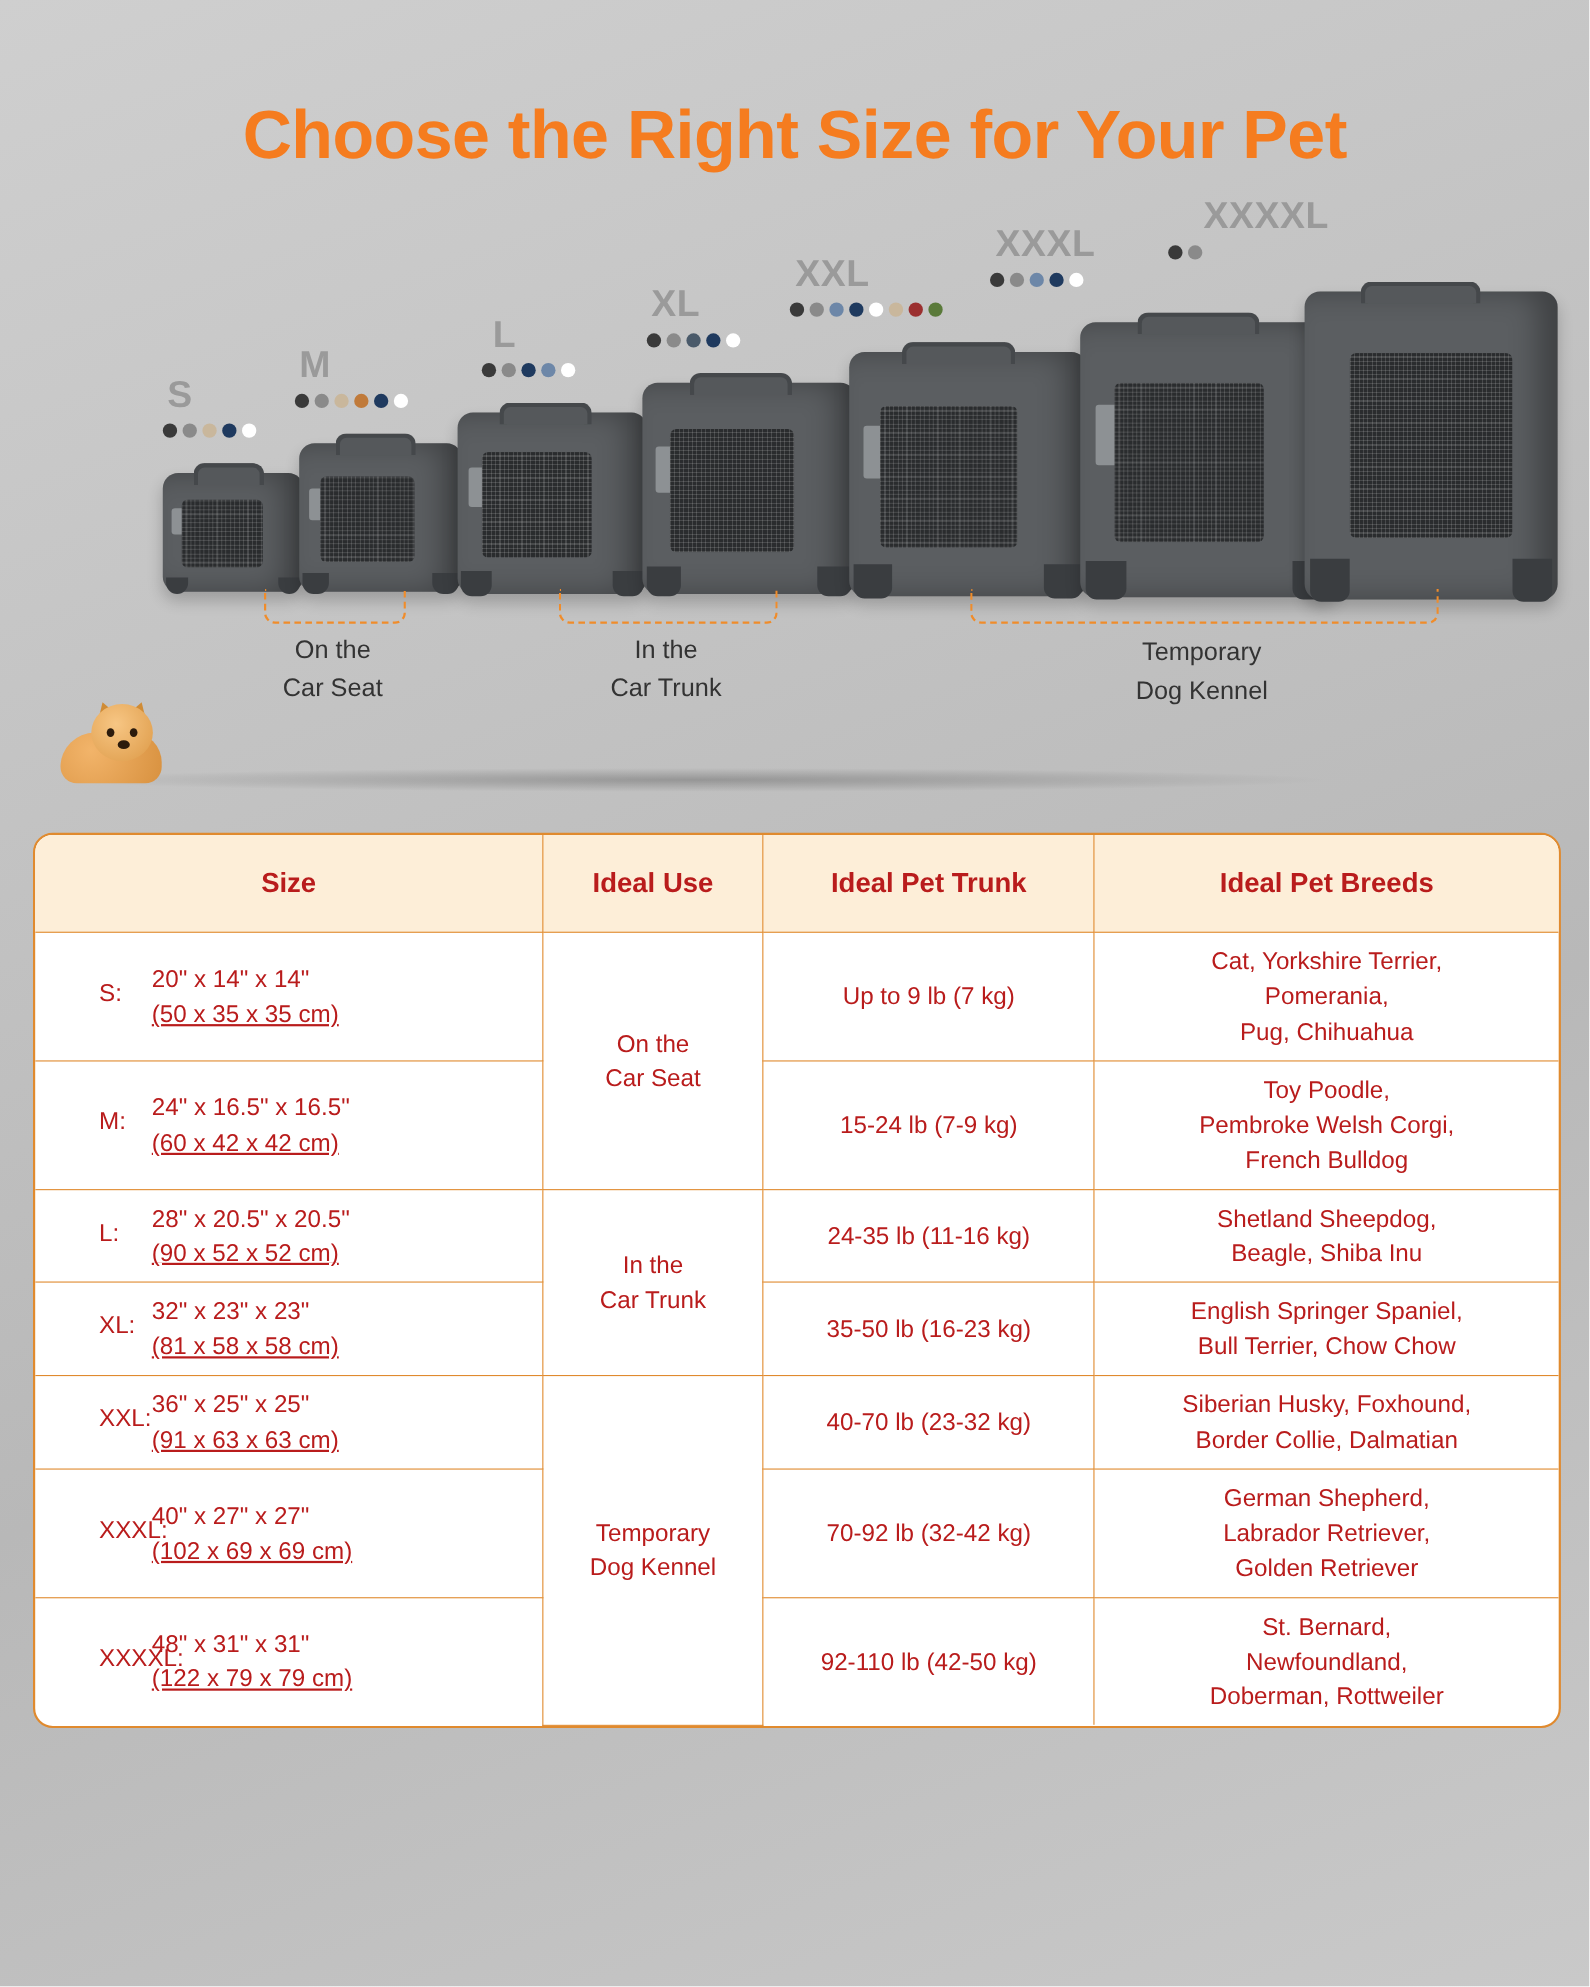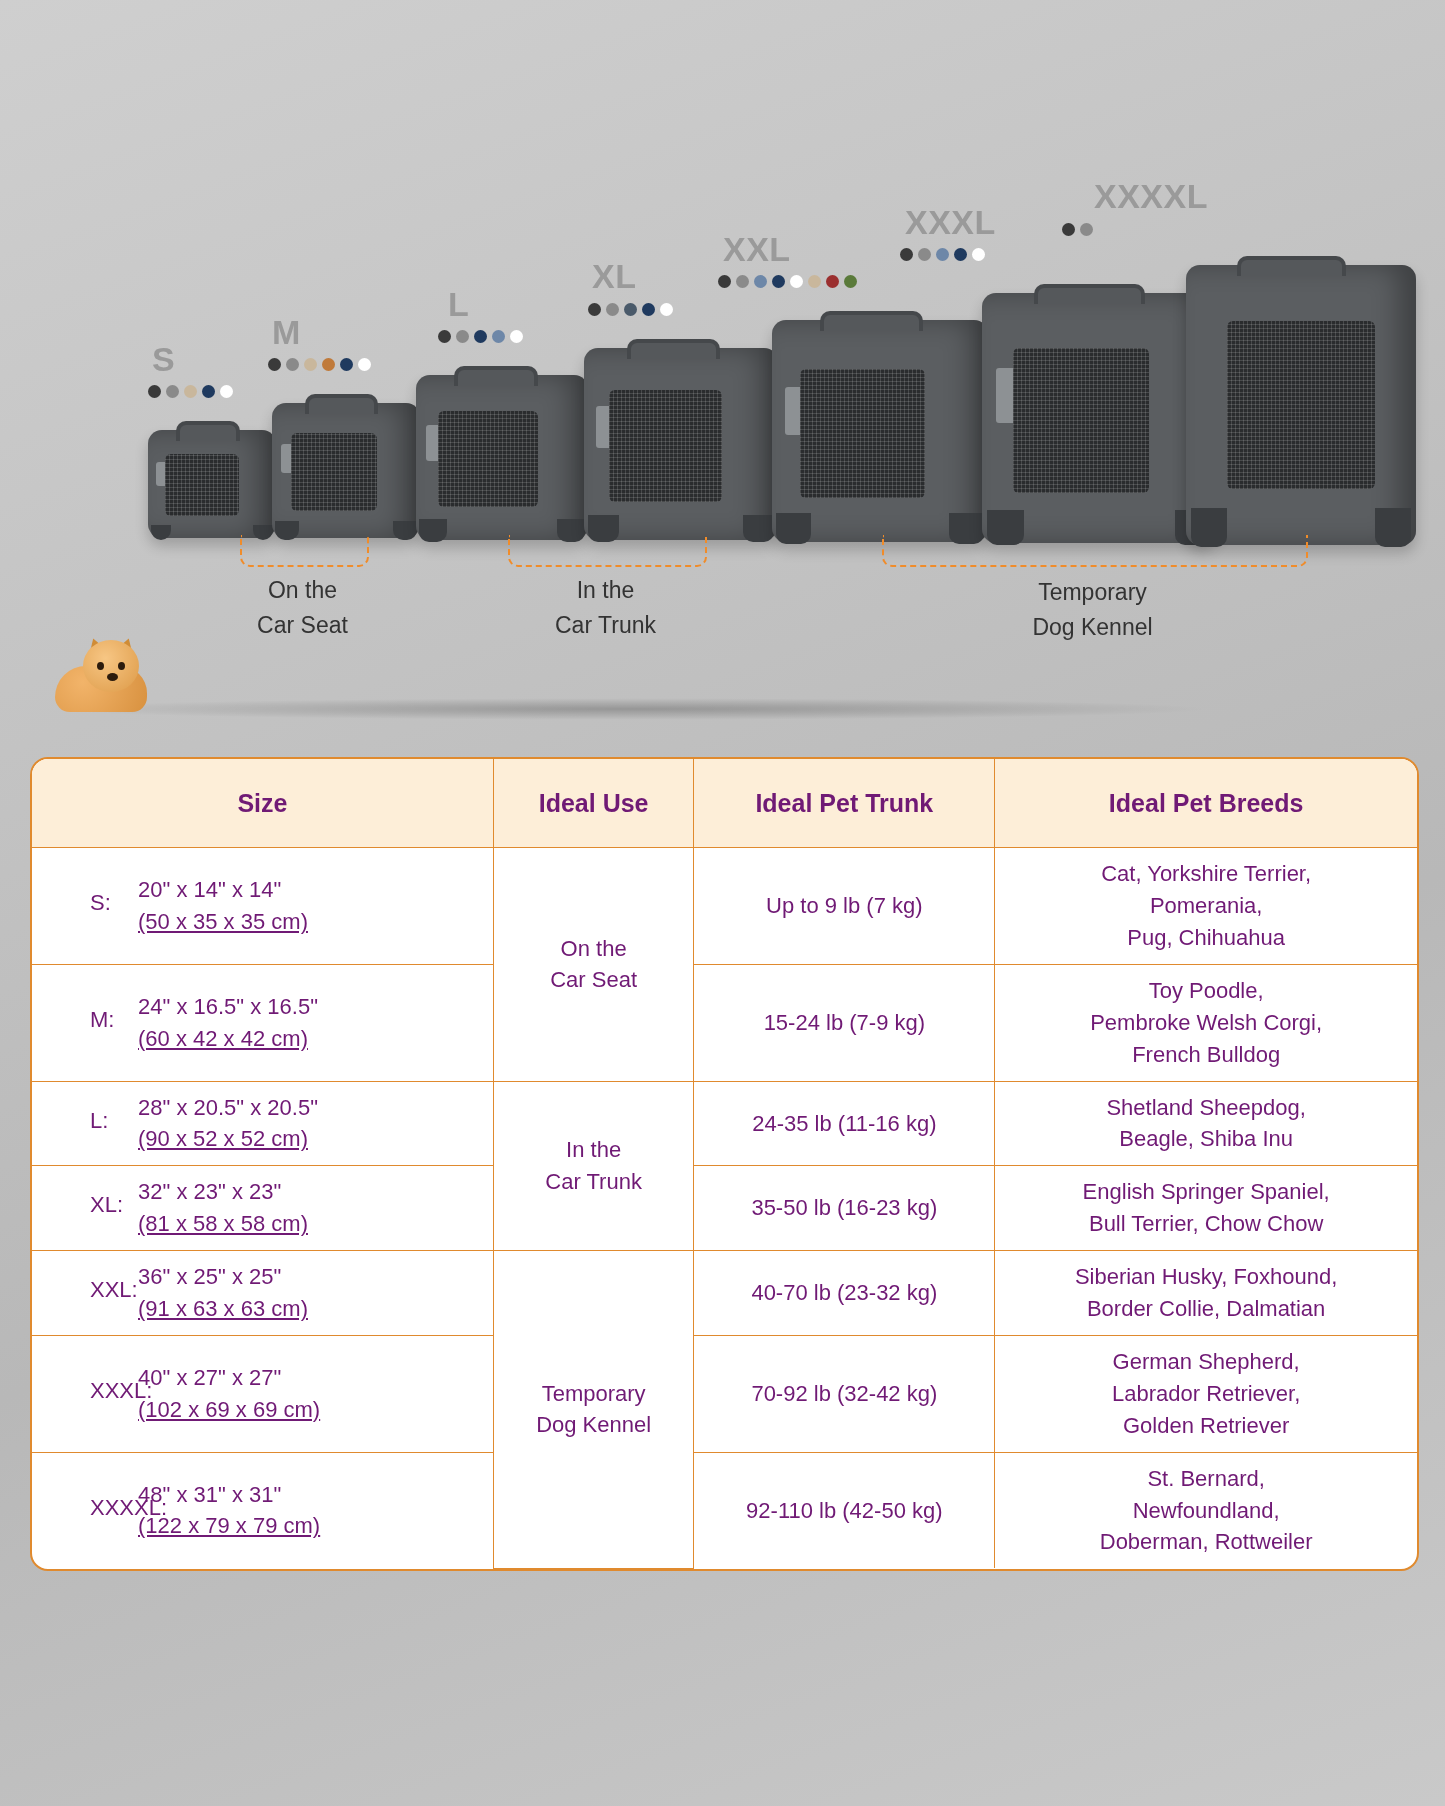--- a/index.html
+++ b/index.html
@@ -190,21 +190,21 @@
   }
   table {
     width: 100%;
     border-collapse: collapse;
     table-layout: fixed;
   }
   th, td {
     border: 1px solid #e08a2e;
     text-align: center;
     vertical-align: middle;
-    color: #701a75;
+    color: #b91c1c;
     font-size: 22px;
     line-height: 1.45;
     padding: 10px 8px;
   }
   thead th {
     background: #fdeed8;
     font-size: 25px;
     font-weight: bold;
     padding: 26px 8px;
   }
@@ -226,20 +226,21 @@
     font-size: 22px;
   }
   .size-cell .dim1 { display: block; margin-left: 60px; }
   .size-cell .dim2 { display: block; margin-left: 60px; text-decoration: underline; }
 </style>
 </head>
 <body>
 
 <div class="page">
 
+  <div class="title">Choose the Right Size for Your Pet</div>
 
   <div class="hero">
 
     <div class="shadow-floor"></div>
 
     <div class="dog">
       <div class="body"></div>
       <div class="ear-l"></div>
       <div class="ear-r"></div>
       <div class="head"></div>

